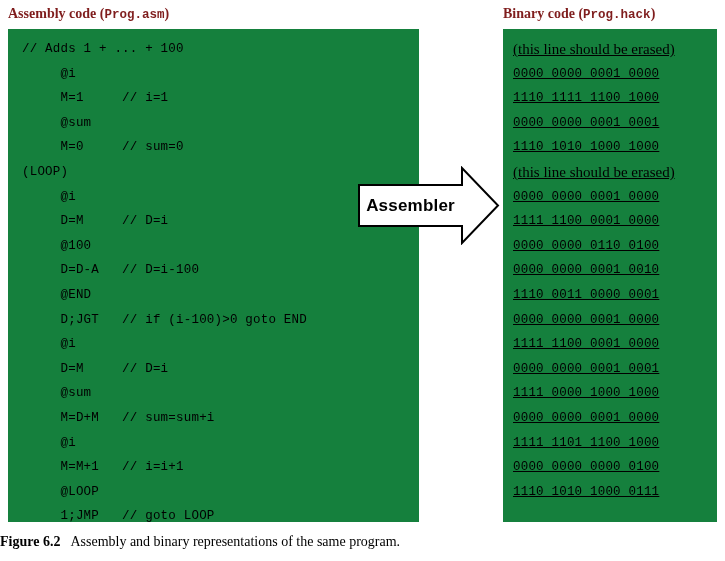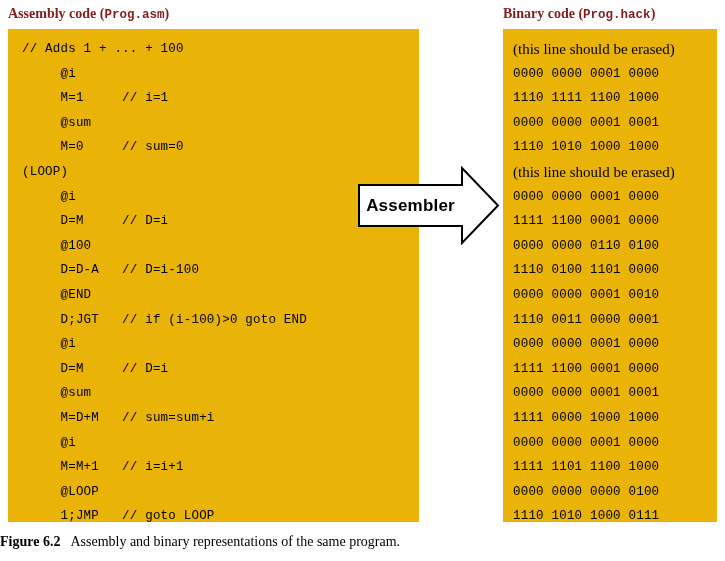--- a/index.html
+++ b/index.html
@@ -30,21 +30,21 @@
     font-weight: bold;
     font-size: 12.5px;
   }
 
   #asm-heading { left: 8px;   top: 6px; }
   #bin-heading { left: 503px; top: 6px; }
 
   
   .code-panel {
     position: absolute;
-    background: #eab308;
+    background: #15803d;
     box-sizing: border-box;
     overflow: hidden;
   }
   #assembly-panel {
     left: 8px;
     top: 29px;
     width: 411px;
     height: 493px;
   }
   #binary-panel {
@@ -53,21 +53,21 @@
     width: 214px;
     height: 493px;
   }
 
   .code-lines {
     margin: 0;
     padding: 0;
     list-style: none;
   }
   #assembly-panel .code-lines { padding: 8px 0 0 14px; }
-  #binary-panel   .code-lines { padding: 8px 0 0 10px; }
+  #binary-panel   .code-lines { padding: 8px 0 0 10px; text-decoration: underline; }
 
   .code-line {
     font-family: "Liberation Mono", monospace;
     font-size: 12.5px;
     line-height: 24.6px;
     color: #000000;
     white-space: pre;
     letter-spacing: 0.2px;
   }
   
@@ -165,21 +165,20 @@
   <ul class="code-lines" id="binary-lines">
       <li class="code-line note">(this line should be erased)</li>
       <li class="code-line">0000 0000 0001 0000</li>
       <li class="code-line">1110 1111 1100 1000</li>
       <li class="code-line">0000 0000 0001 0001</li>
       <li class="code-line">1110 1010 1000 1000</li>
       <li class="code-line note">(this line should be erased)</li>
       <li class="code-line">0000 0000 0001 0000</li>
       <li class="code-line">1111 1100 0001 0000</li>
       <li class="code-line">0000 0000 0110 0100</li>
-      <li class="code-line">1110 0100 1101 0000</li>
       <li class="code-line">0000 0000 0001 0010</li>
       <li class="code-line">1110 0011 0000 0001</li>
       <li class="code-line">0000 0000 0001 0000</li>
       <li class="code-line">1111 1100 0001 0000</li>
       <li class="code-line">0000 0000 0001 0001</li>
       <li class="code-line">1111 0000 1000 1000</li>
       <li class="code-line">0000 0000 0001 0000</li>
       <li class="code-line">1111 1101 1100 1000</li>
       <li class="code-line">0000 0000 0000 0100</li>
       <li class="code-line">1110 1010 1000 0111</li>

